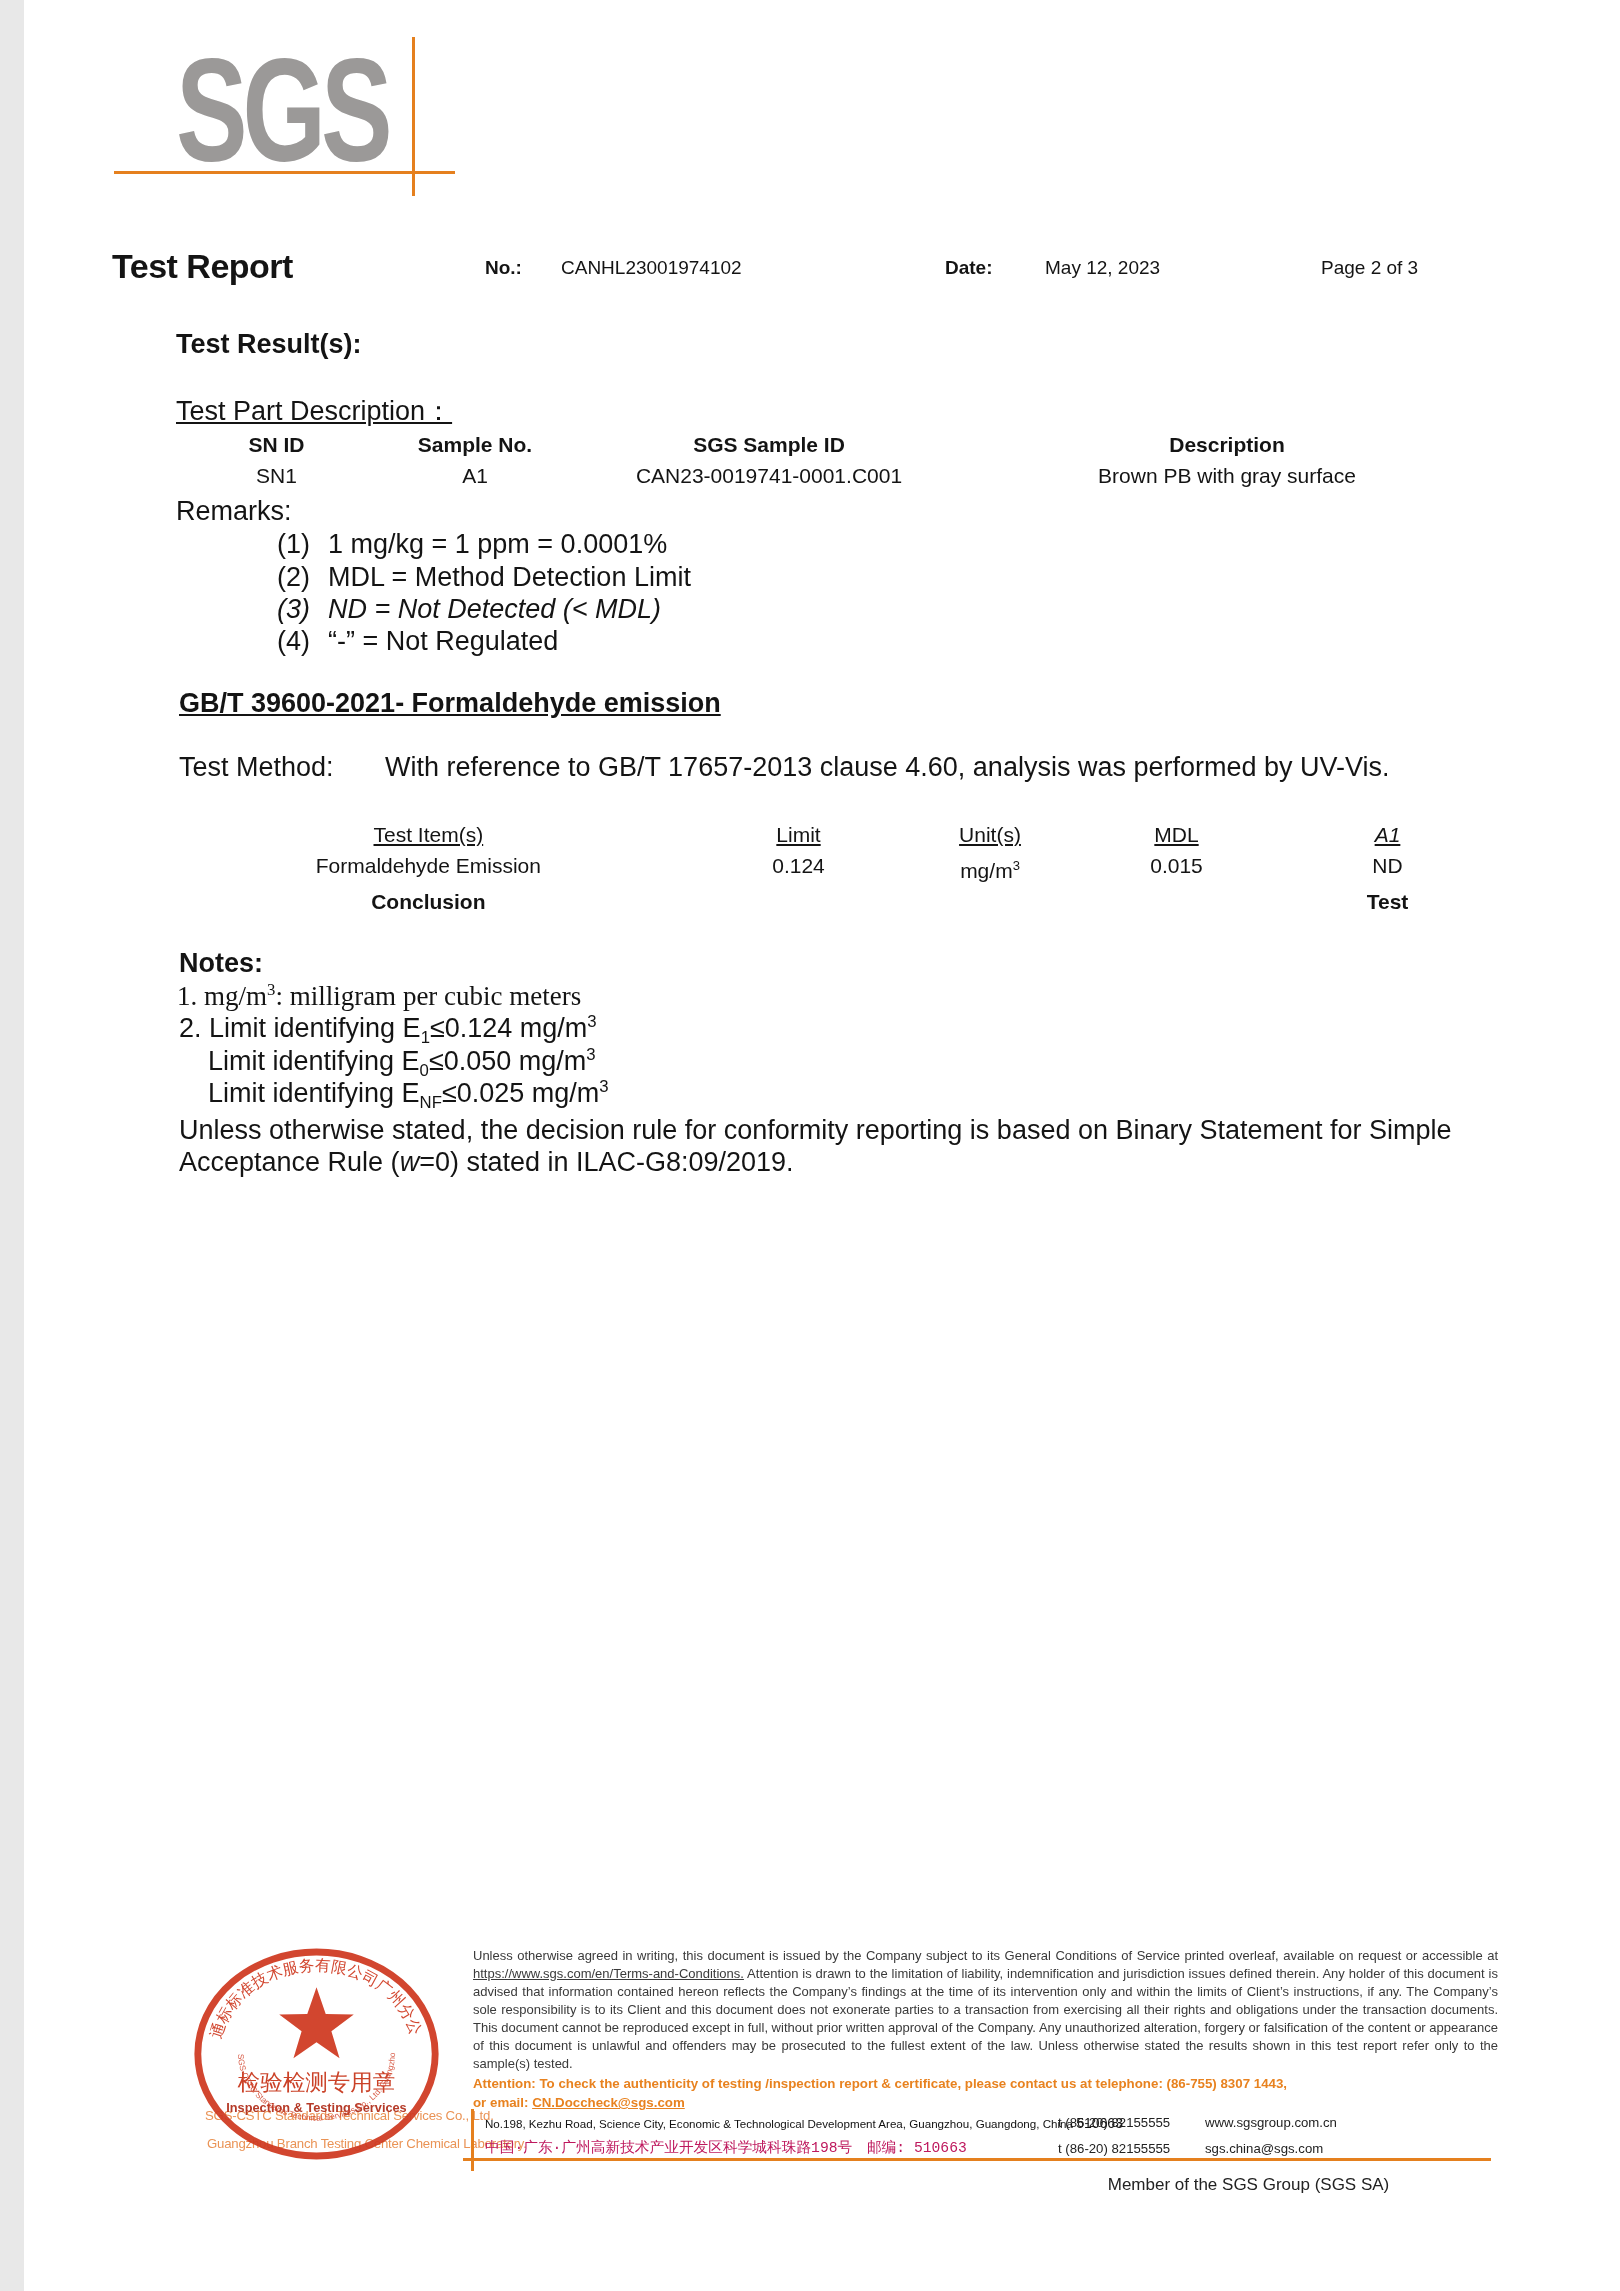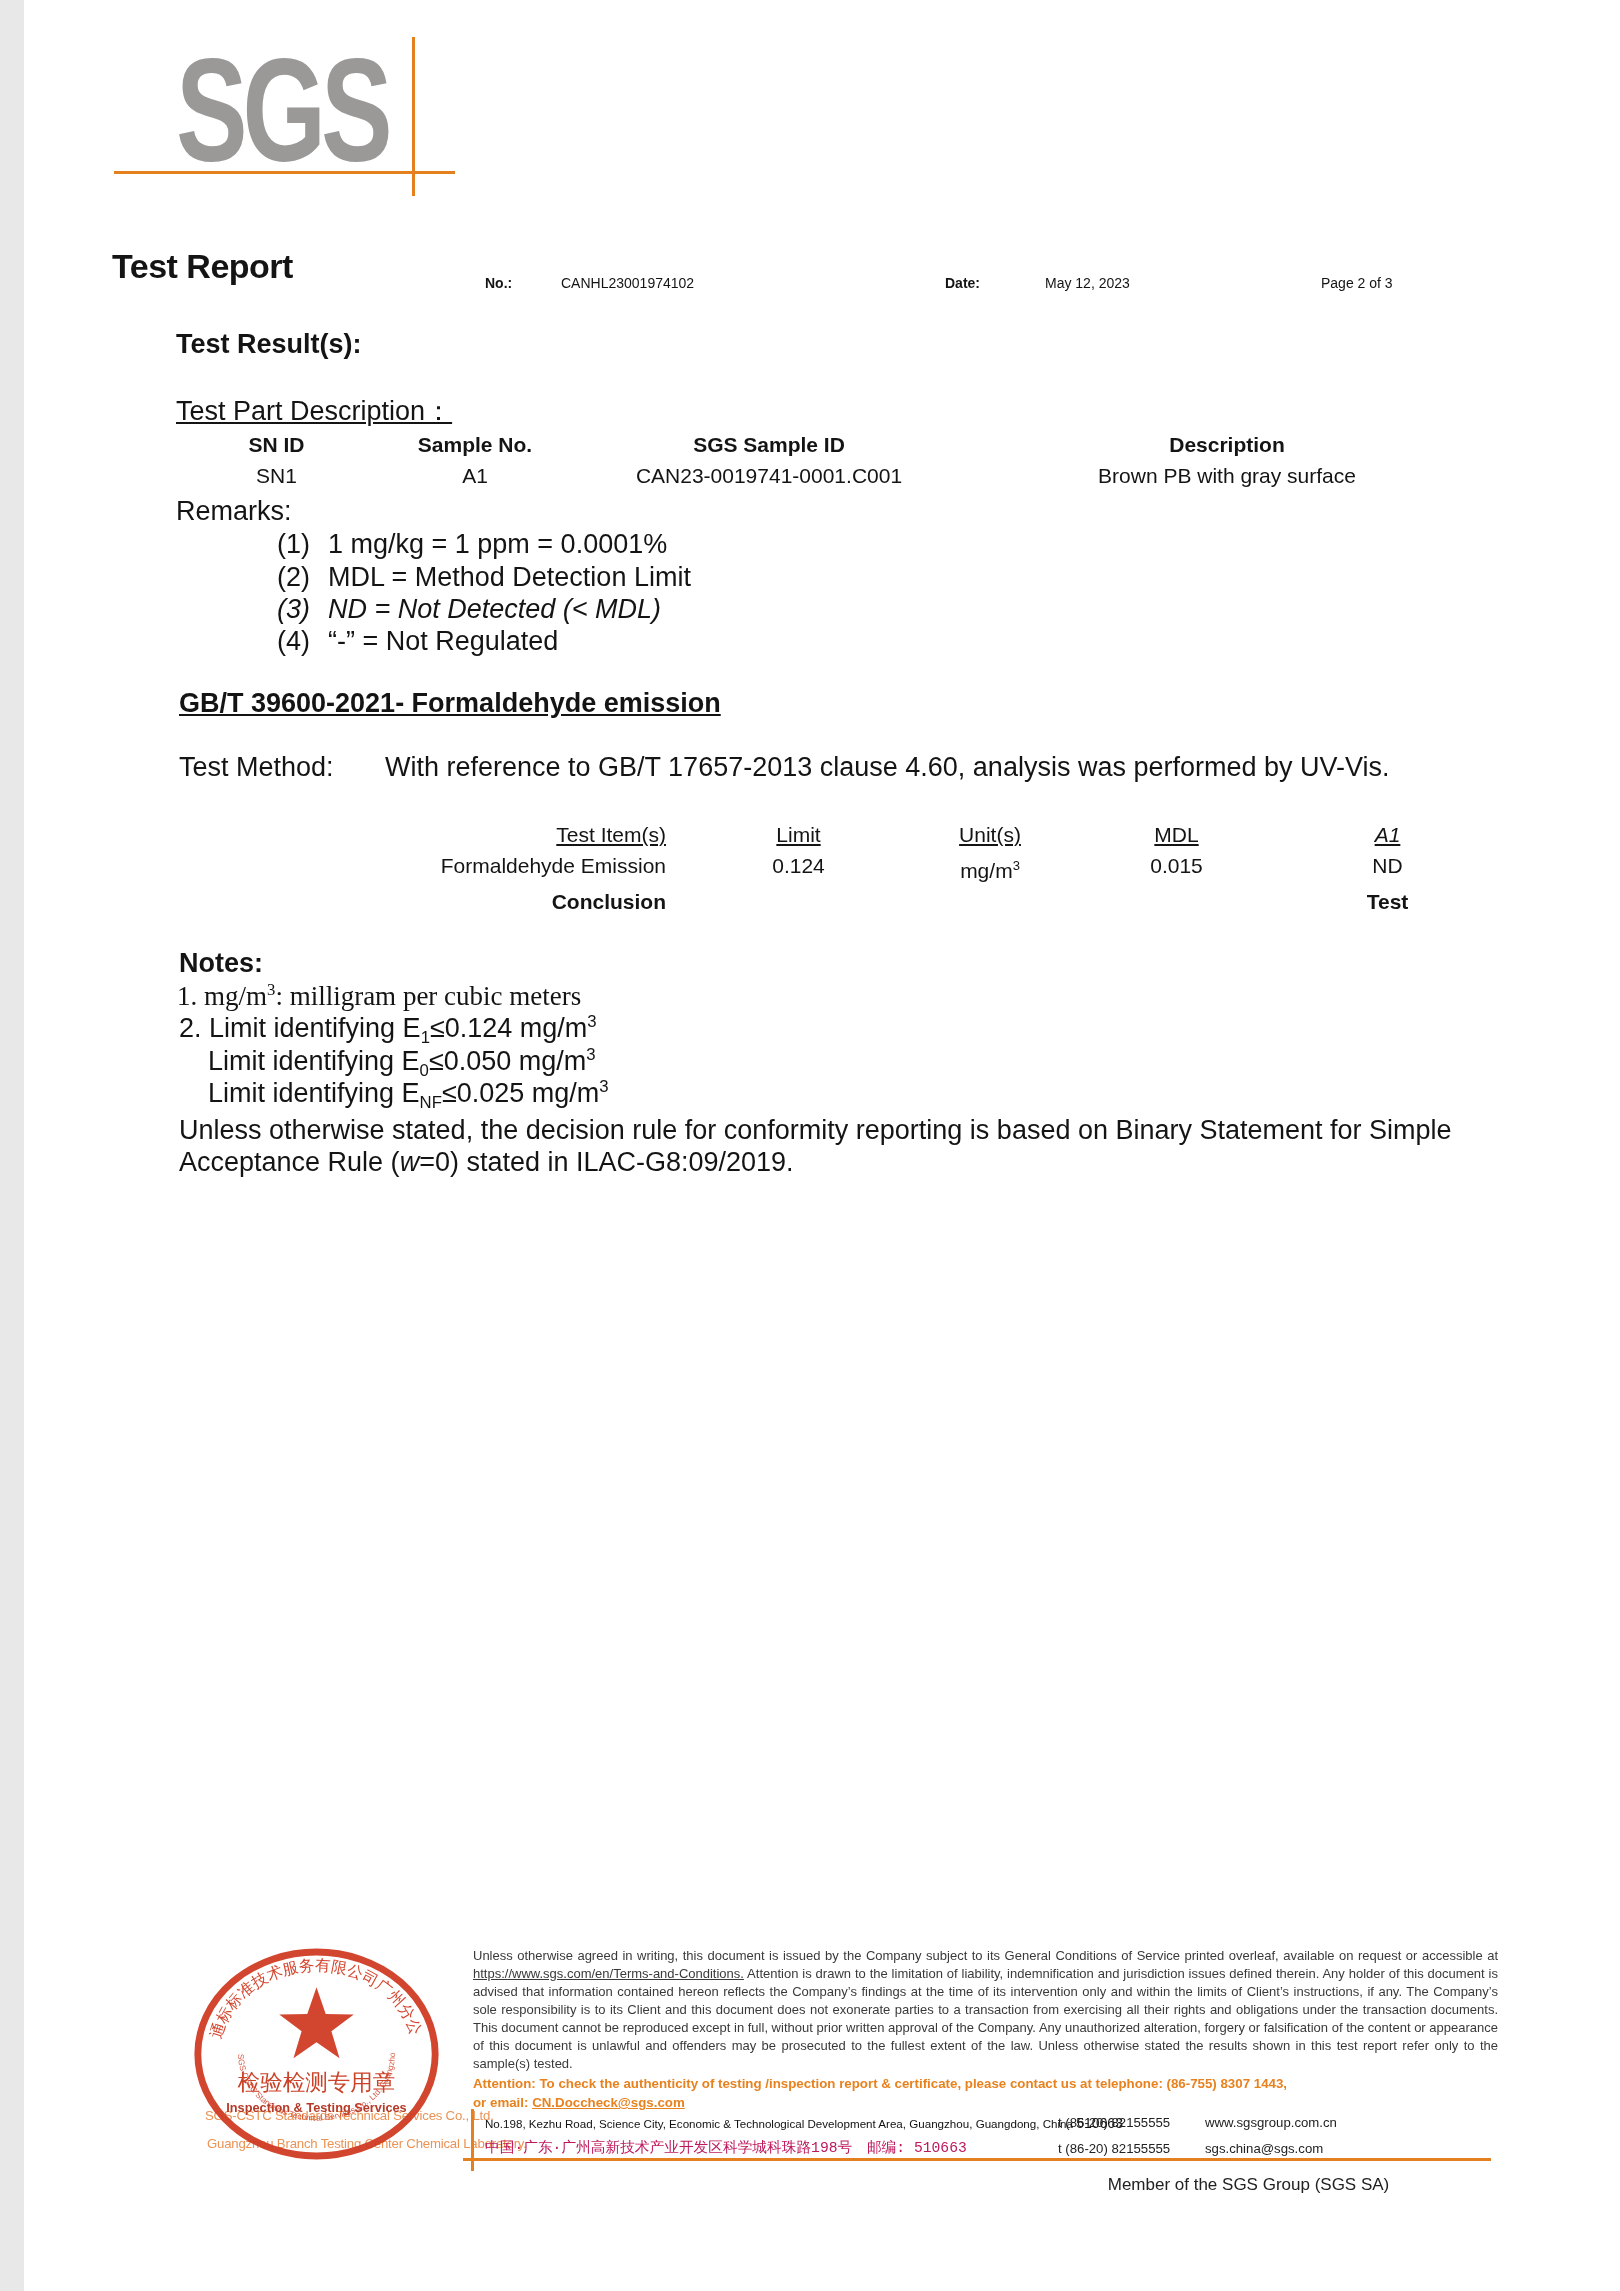--- a/index.html
+++ b/index.html
@@ -23,34 +23,34 @@
   
   .logo-text{
     left:152px;top:37px;
     font-size:147px;font-weight:bold;line-height:1;
     color:#9b9998;letter-spacing:-6.9px;
     transform:scaleX(0.73);transform-origin:0 0;
   }
   .logo-vline{left:388px;top:37px;width:2.9px;height:159px;background:#e5801e;}
   .logo-hline{left:90px;top:171px;width:341px;height:2.9px;background:#e5801e;}
   .title{left:88px;top:247px;font-size:34px;font-weight:bold;letter-spacing:-0.5px;}
-  .hdr{font-size:14px;top:275px;}
+  .hdr{font-size:19px;top:257px;}
 
   
   .t1{
     position:absolute;left:152px;top:429px;width:1313px;
     display:grid;grid-template-columns:201px 196px 392px 524px;
     font-size:21px;line-height:31px;text-align:center;
   }
   .t2{
     position:absolute;left:152px;top:819px;width:1318px;
     display:grid;grid-template-columns:490px 265px 118px 255px 167px;
     font-size:21px;line-height:31px;text-align:center;
   }
-  .t2 .l{text-align:right;padding-left:14.7px;}
+  .t2 .l{text-align:center;padding-left:14.7px;}
 
   .remark-item .num{display:inline-block;width:51px;}
 
   
   .stamp-overlay{color:#ea9355;font-size:13.2px;letter-spacing:-0.2px;}
   .stamp-svg{position:absolute;left:165px;top:1944px;opacity:0.93;}
   .disclaimer{
     position:absolute;left:449px;top:1947px;width:1025px;
     font-size:13px;line-height:18px;color:#3a3a3a;
     text-align:justify;white-space:normal;

